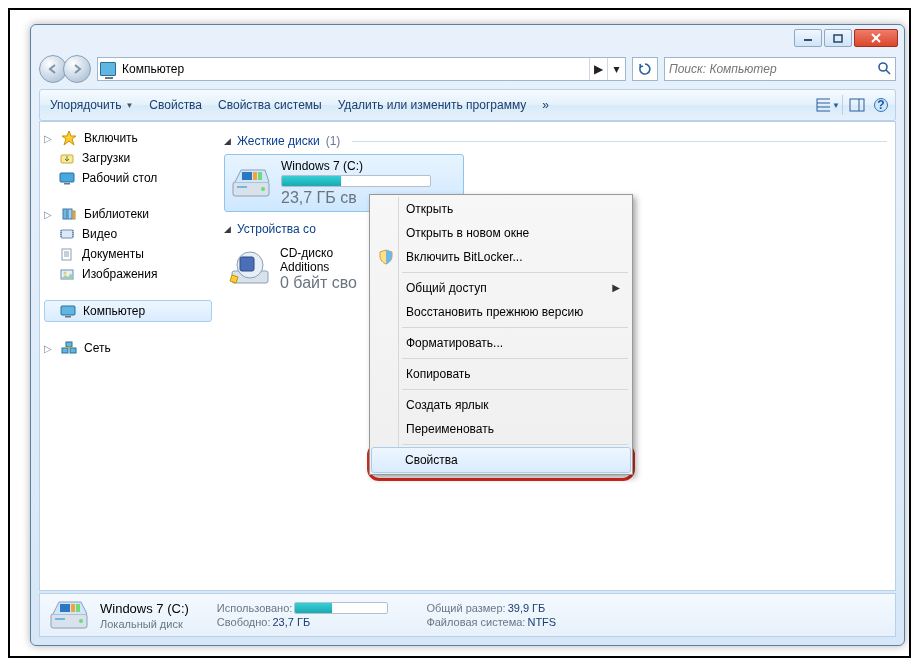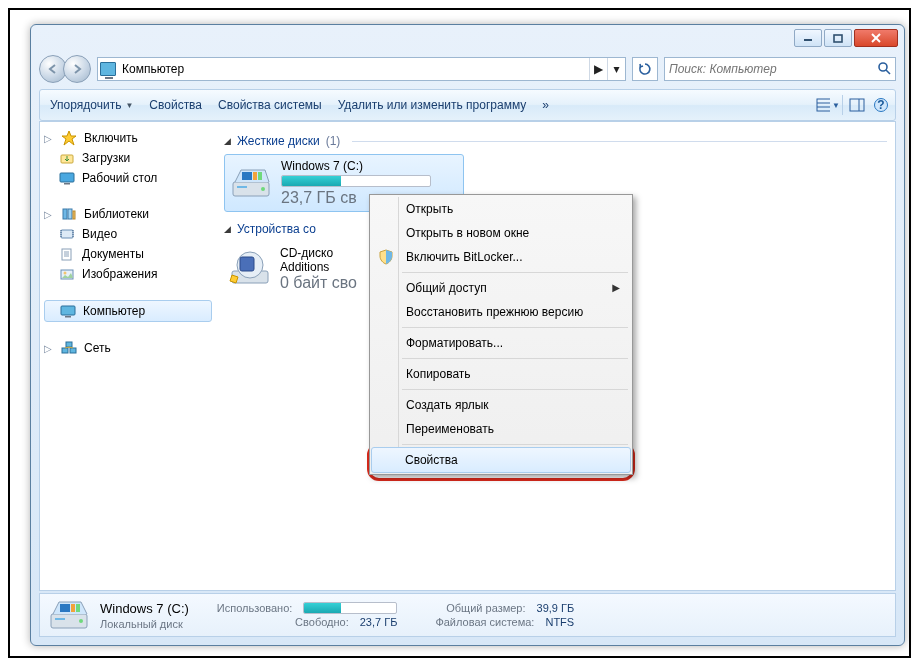--- a/index.html
+++ b/index.html
@@ -72,21 +72,21 @@
 .ctxsep { height: 1px; background: #d7d7d7; margin: 3px 2px 3px 30px; }
 .ctxicon { position: absolute; left: 5px; top: 3px; width: 18px; height: 18px; display:flex;align-items:center;justify-content:center; }
 .redcallout { position: absolute; border: 3px solid #d92a1c; border-radius: 12px; pointer-events: none; }
 
 
 .statusbar { position: absolute; left: 8px; right: 8px; bottom: 8px; height: 44px; background: linear-gradient(#f4f9ff,#e7f1fb); border: 1px solid #b8d0e8; display: flex; align-items: center; padding: 0 8px; gap: 10px; }
 .sb-icon { width: 42px; height: 36px; display:flex;align-items:center;justify-content:center; }
 .sb-col { display: flex; flex-direction: column; gap: 2px; }
 .sb-col .title { color: #000; font-size: 13px; }
 .sb-col .sub { color: #6b7684; font-size: 11px; }
-.sb-pair { display: flex; align-items: center; gap: 11px; justify-content: flex-end; }
+.sb-pair { display: flex; align-items: center; gap: 2px; }
 .sb-label { color: #6b7684; font-size: 11px; text-align: right; }
 .sb-val { color: #1a3e6e; font-size: 11px; }
 .sb-bar { width: 94px; height: 12px; border: 1px solid #b7becb; border-radius: 2px; background:#fff; position:relative; overflow:hidden; }
 .sb-bar .fill { position:absolute;left:0;top:0;bottom:0;background:linear-gradient(#35d0d6,#1aa9b2); }
 
 
 .star svg polygon { fill:#ffcc33; stroke:#c99400; }
 </style>
 </head>
 <body>

